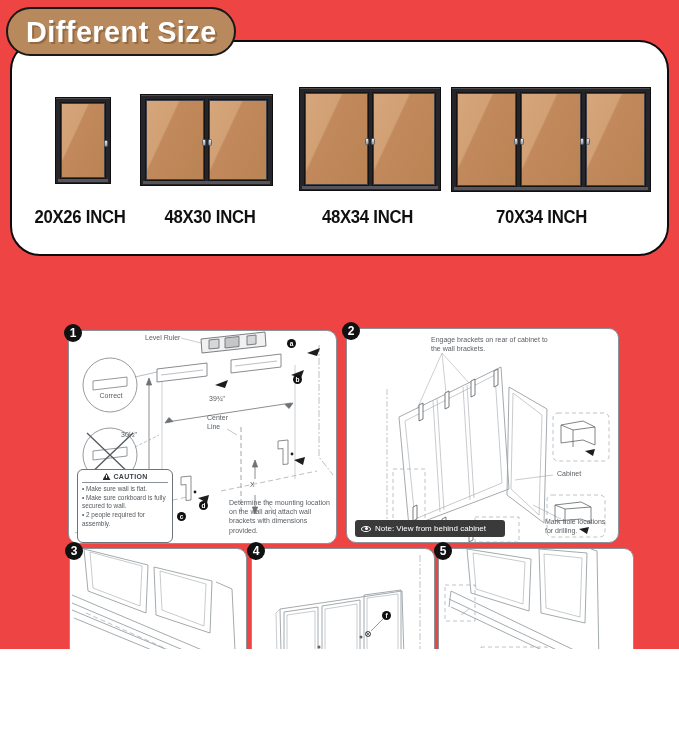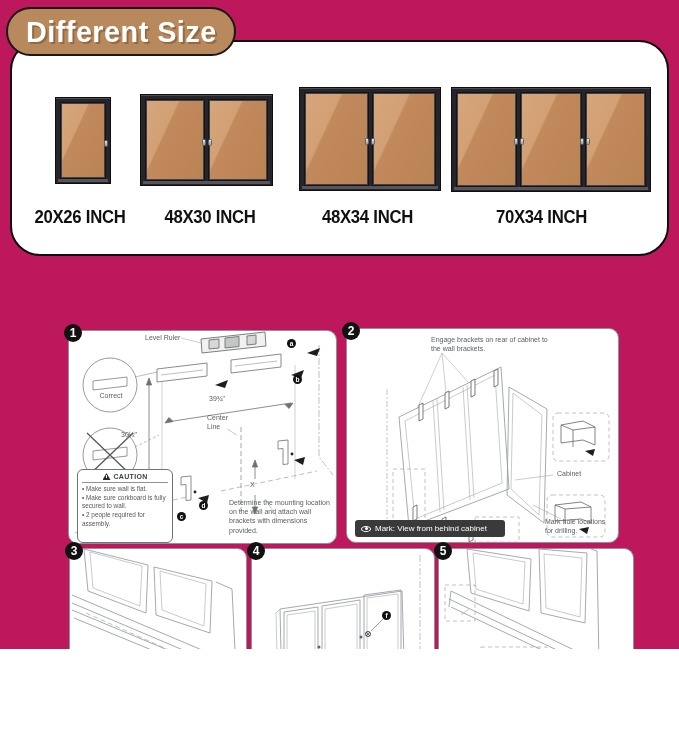--- a/index.html
+++ b/index.html
@@ -1,18 +1,18 @@
 <!DOCTYPE html>
 <html><head>
 <meta charset="utf-8">
 <style>
   * { margin:0; padding:0; box-sizing:border-box; }
   html,body { background:#fff; }
   body { font-family:"Liberation Sans", sans-serif; }
-  .stage { position:relative; width:679px; height:649px; background:#be185d; overflow:hidden; }
+  .stage { position:relative; width:679px; height:649px; background:#ef4444; overflow:hidden; }
 
   
   .section-box { position:absolute; border:2.5px solid #0c0c0c; border-radius:30px; background:#fff; }
   .box-sizes { left:10px; top:40px; width:659px; height:216px; }
   .title-badge { position:absolute; background:#b8895c; border:2px solid #181818; border-radius:26px;
                  display:flex; align-items:center; justify-content:center; z-index:5; }
   .badge-sizes { left:6px; top:7px; width:230px; height:49px; }
   .badge-install { left:4px; top:277px; width:294px; height:51px; }
   .title-badge span { color:#fff; font-weight:bold; font-size:30px; letter-spacing:.5px;
                       text-shadow:2px 2px 0 rgba(80,50,20,.35); transform:scaleX(.96); white-space:nowrap; }
@@ -222,21 +222,21 @@
         <path d="M242,198 l-10,2 8,5 z"></path>
       </g>
     </svg>
     <div class="dtext" style="left:84px;top:6px;width:124px;">Engage brackets on rear of cabinet to the wall brackets.</div>
     <div class="dtext" style="left:210px;top:140px;">Cabinet</div>
     <div class="dtext" style="left:198px;top:188px;width:70px;">Mark hole locations for drilling.</div>
     <div class="note-banner">
       <span class="eye-icon">
           <i></i>
         </span>
-      <span>Mark: View from behind cabinet</span>
+      <span>Note: View from behind cabinet</span>
     </div>
   </div>
 
   <div class="panel" style="left:69px;top:548px;width:178px;height:174px;">
     <div class="step-badge">3</div>
     <svg width="178" height="174" viewBox="0 0 178 174">
       <g stroke="#9aa0a5" fill="none" stroke-width="0.9">
         <path d="M14,0 L78,16 L76,64 L18,42 Z"></path>
         <path d="M20,3 L72,17 L70,57 L23,39 Z" stroke-width="0.55"></path>
         <path d="M84,18 L142,32 L140,84 L86,66 Z"></path>

